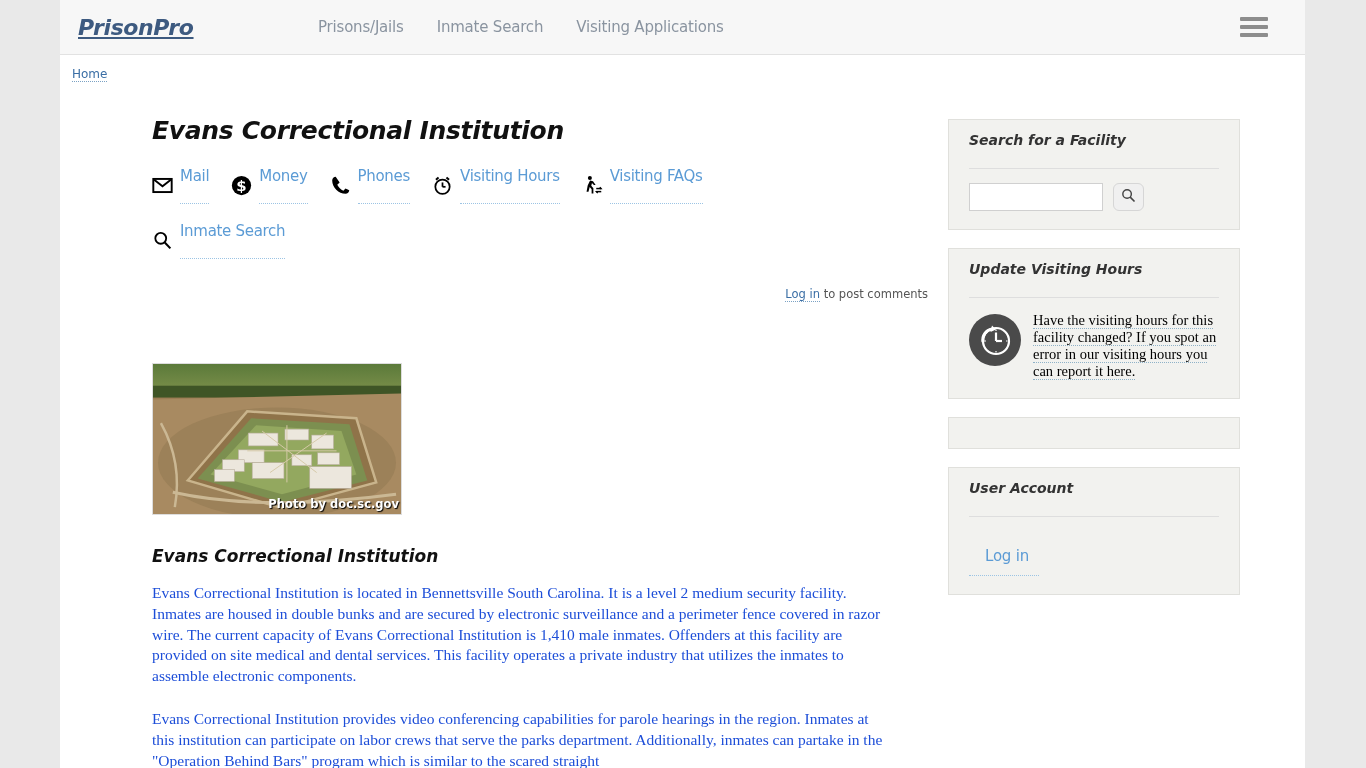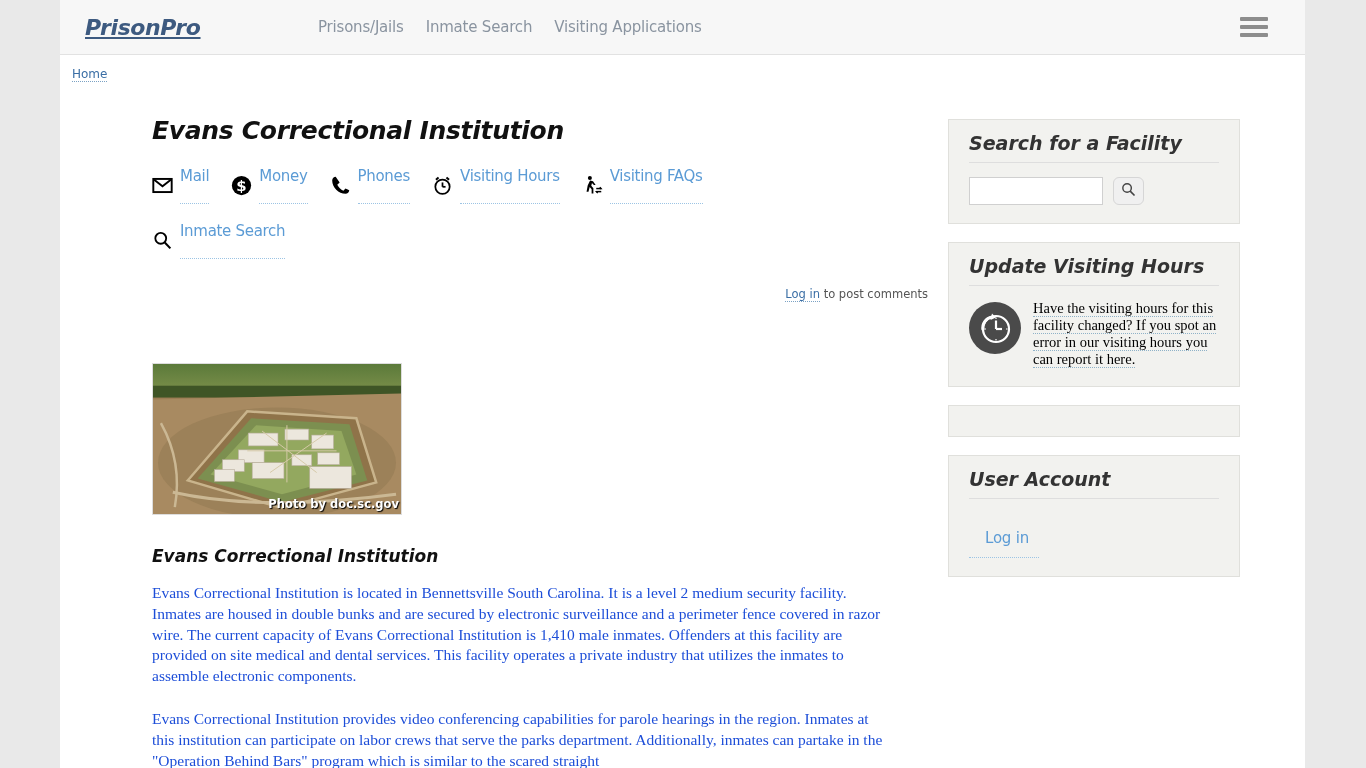--- a/index.html
+++ b/index.html
@@ -17,28 +17,28 @@
   }
   
   .site-header {
     position:relative;
     height:55px;
     background:#f7f7f7;
     border-bottom:1px solid #e2e2e2;
     display:flex; align-items:center;
   }
   .brand {
-    position:absolute; left:25px; top:15px;
+    position:absolute; left:18px; top:15px;
     font-size:22px; font-weight:bold; font-style:italic;
     color:#3d5a80; letter-spacing:-0.4px;
     font-family:"DejaVu Sans", sans-serif;
   }
   .main-nav {
     position:absolute; left:258px; top:18px;
-    display:flex; gap:22px;
+    display:flex; gap:33px;
   }
   .main-nav a {
     font-size:15px; color:#8a94a0; text-decoration:none;
     letter-spacing:-0.2px;
     font-family:"DejaVu Sans", sans-serif;
   }
   .hamburger {
     position:absolute; right:37px; top:14px;
     width:28px; height:26px;
     display:flex; flex-direction:column; justify-content:center; gap:4px;
@@ -121,22 +121,22 @@
     font-family:"Liberation Serif", serif;
     max-width:742px;
   }
 
   
   .side-block {
     background:#f2f2ef; border:1px solid #e0e0dc;
     margin-bottom:18px; padding:12px 20px 18px 20px;
   }
   .side-title {
-    font-size:19px; font-weight:bold; font-style:italic; color:#333;
-    padding-bottom:8px; border-bottom:1px solid #dedede;
+    font-size:14px; font-weight:bold; font-style:italic; color:#333;
+    padding-bottom:20px; border-bottom:1px solid #dedede;
     margin-bottom:14px;
     font-family:"DejaVu Sans", sans-serif;
   }
   .search-row { display:flex; align-items:center; gap:10px; }
   .search-input {
     width:134px; height:28px; background:#fff;
     border:1px solid #d0d0d0; outline:none;
     font-size:13px; padding:0 5px;
     font-family:"Liberation Sans", sans-serif;
   }

